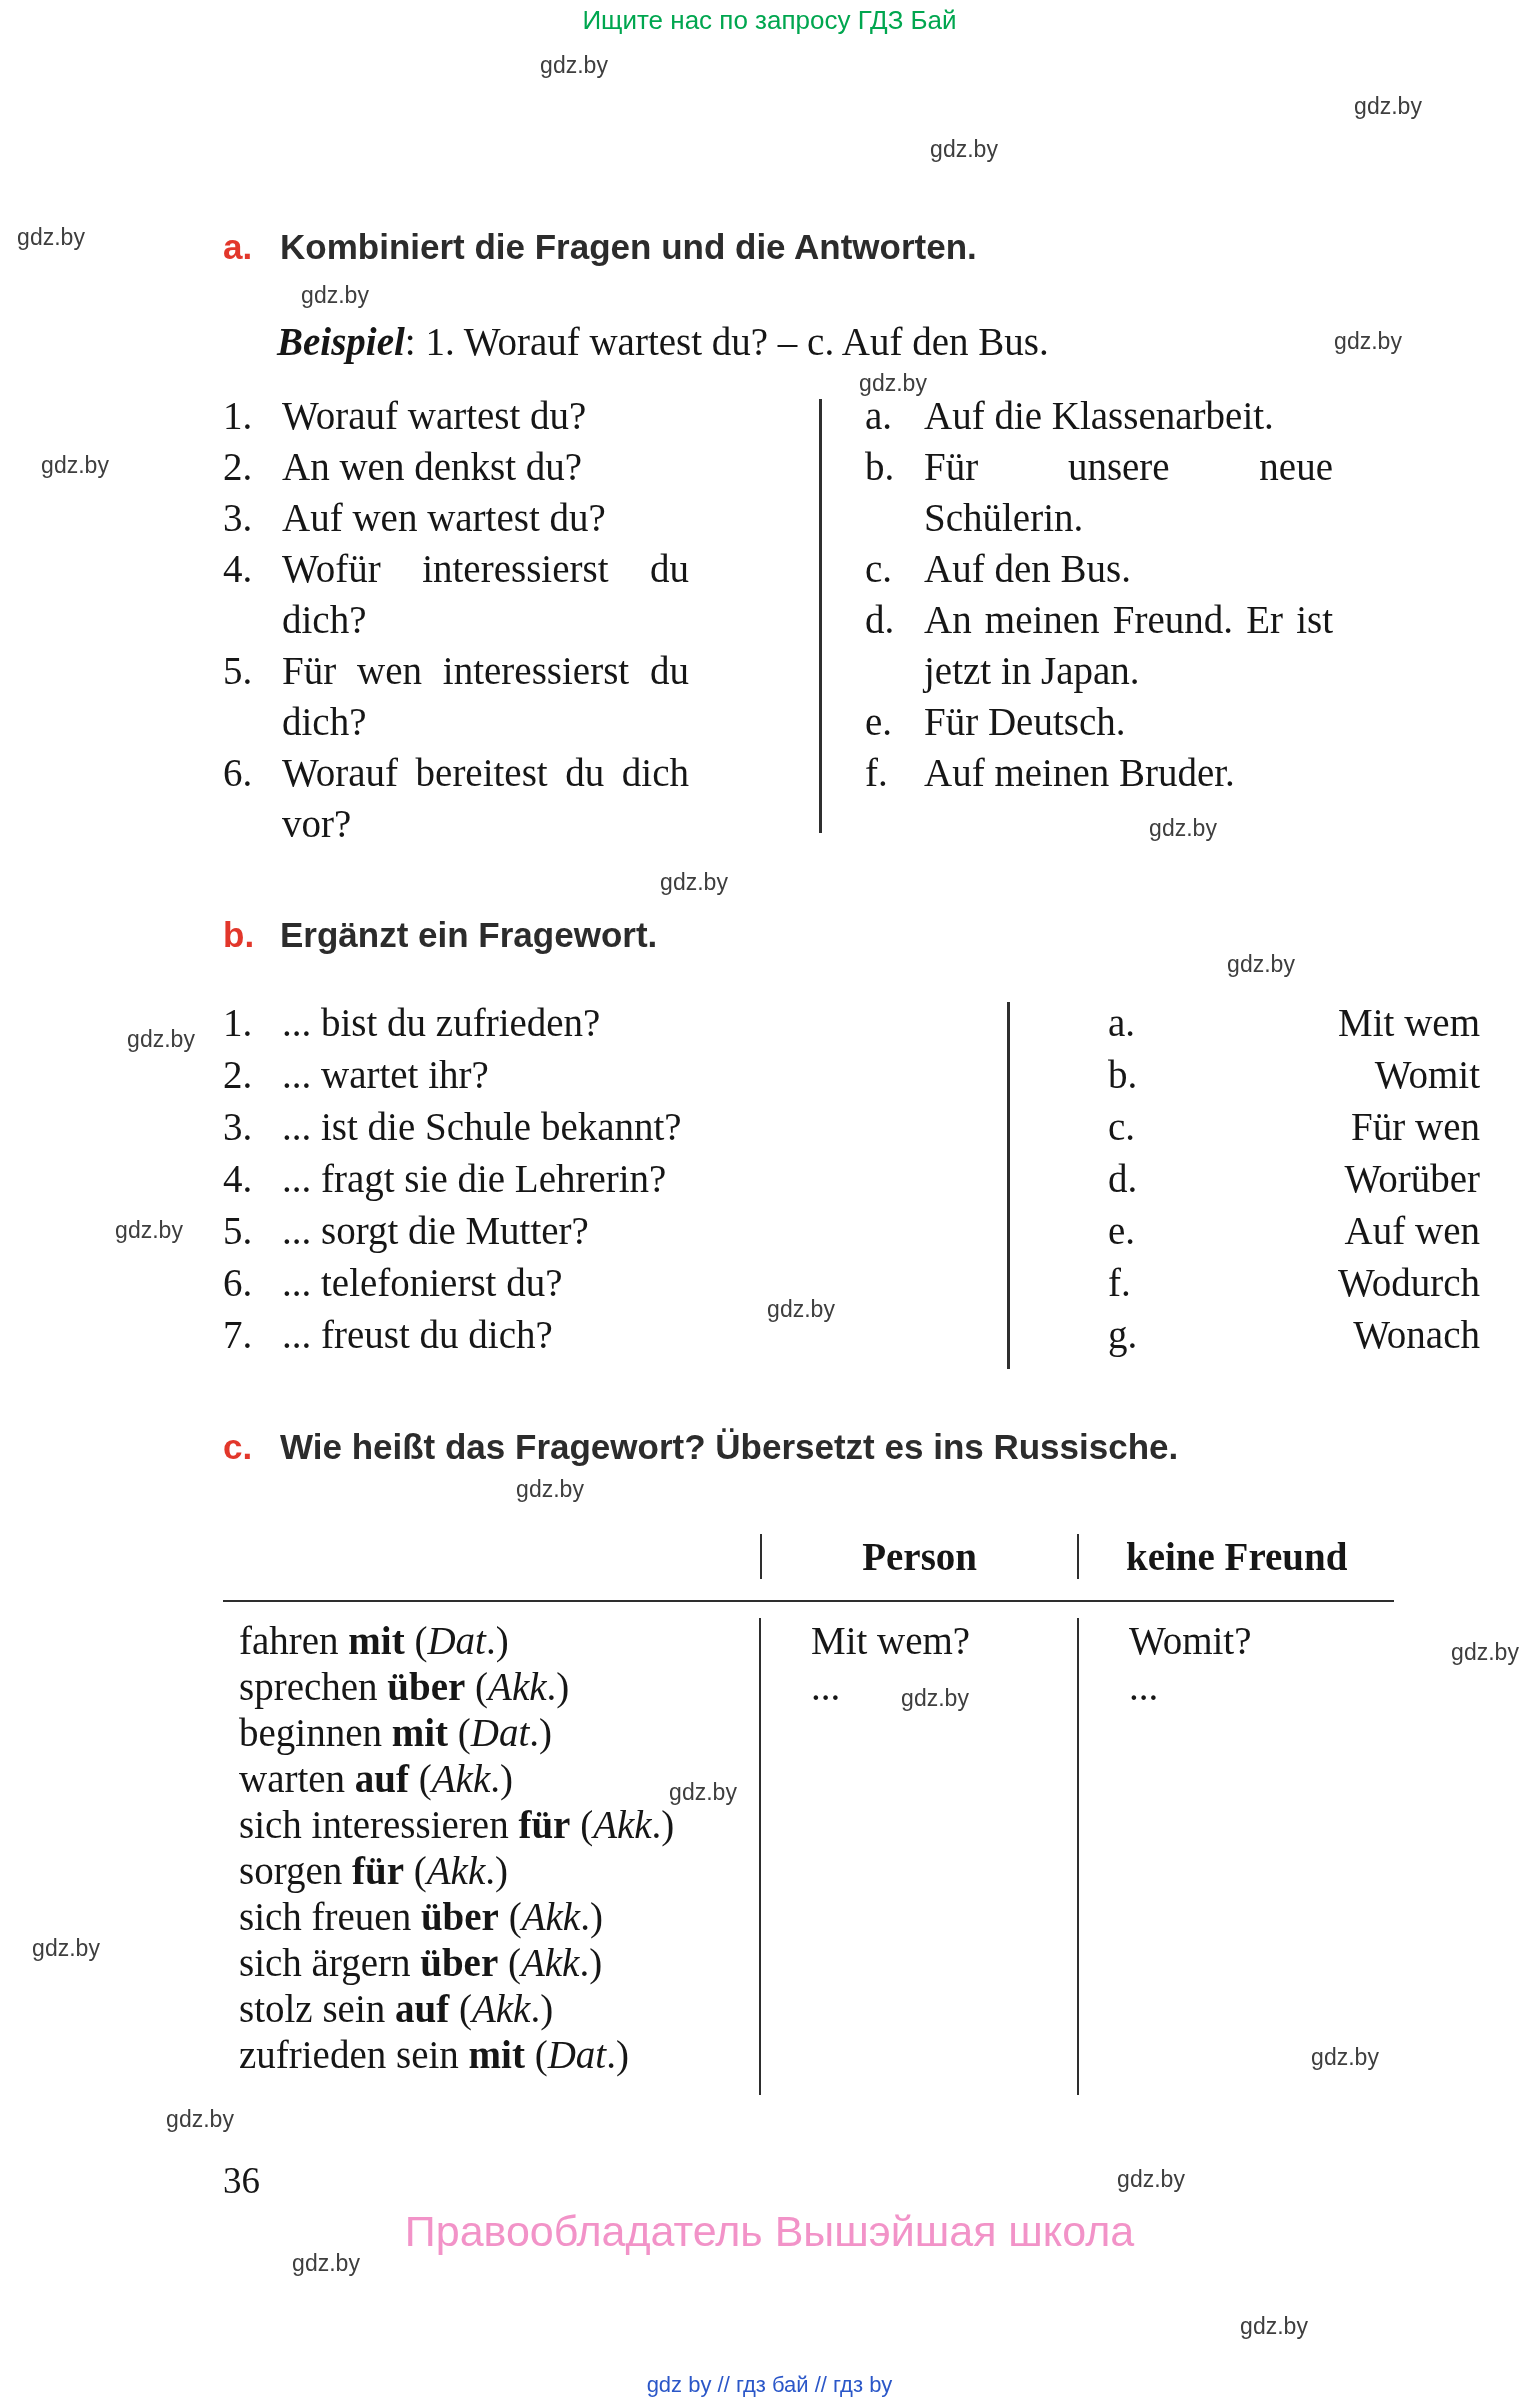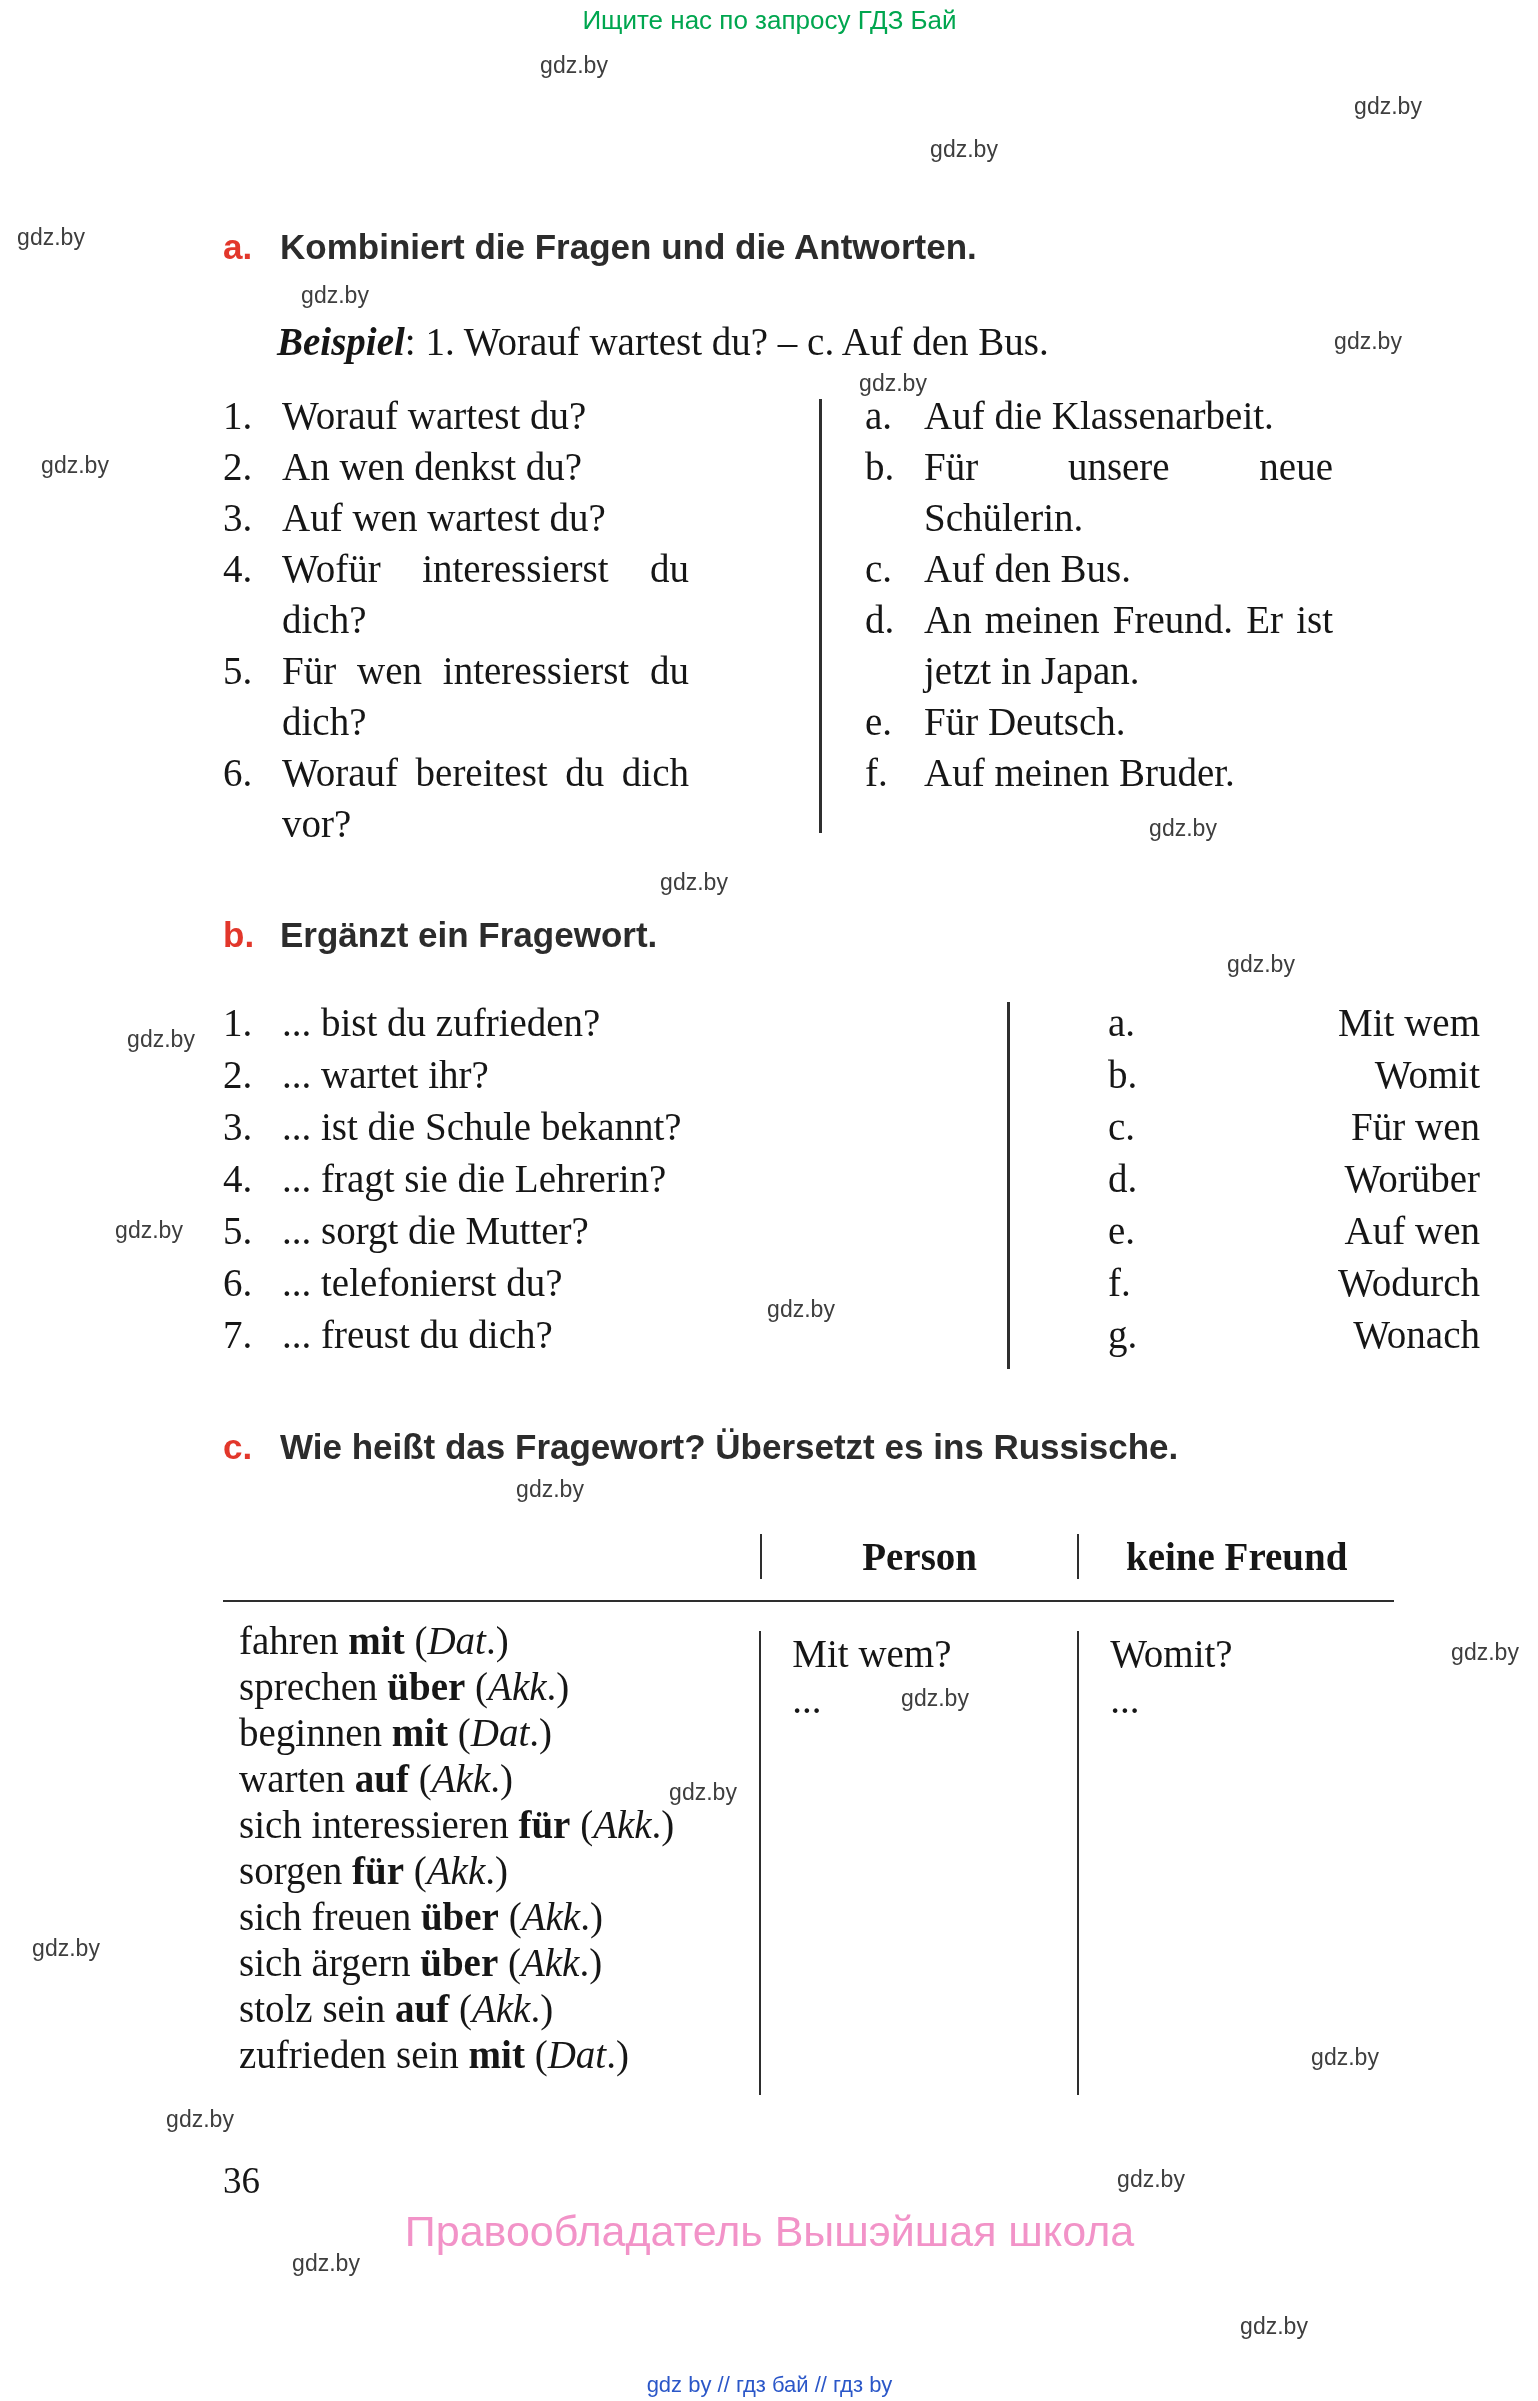--- a/index.html
+++ b/index.html
@@ -30,21 +30,21 @@
   .vline{position:absolute;width:2.7px;background:#2f2f2f;}
 
   .ctable{position:absolute;display:flex;flex-direction:column;font-size:39px;}
   .t-row{display:flex;}
   .t-head{height:88px;border-bottom:2.7px solid #2e2e2e;align-items:center;font-weight:700;}
   .t-body{flex:1;padding-top:16px;}
   .t-c1{width:546px;}
   .t-c2{width:323px;border-left:2.7px solid #2e2e2e;box-sizing:border-box;}
   .t-c3{width:322px;border-left:2.7px solid #2e2e2e;box-sizing:border-box;}
   .t-head .t-c2,.t-head .t-c3{display:flex;justify-content:center;}
-  .t-body .t-c2,.t-body .t-c3{padding-left:31px;margin-top:13px;}
+  .t-body .t-c2,.t-body .t-c3{padding-left:50px;}
   .verb-row{line-height:46px;white-space:nowrap;margin-left:16px;}
   .verb-row b{font-weight:700;}
   .verb-row i{font-style:italic;}
   .cell-line{line-height:46px;}
 
   .page-number{position:absolute;left:223px;top:2159px;font-size:37px;}
   .copyright{position:absolute;left:0;right:0;top:2207px;text-align:center;
       font-family:"Liberation Sans",sans-serif;font-size:43px;color:#f293c8;}
   .footer-links{position:absolute;left:0;right:0;top:2372px;text-align:center;
       font-family:"Liberation Sans",sans-serif;font-size:22px;color:#2b57c8;}

